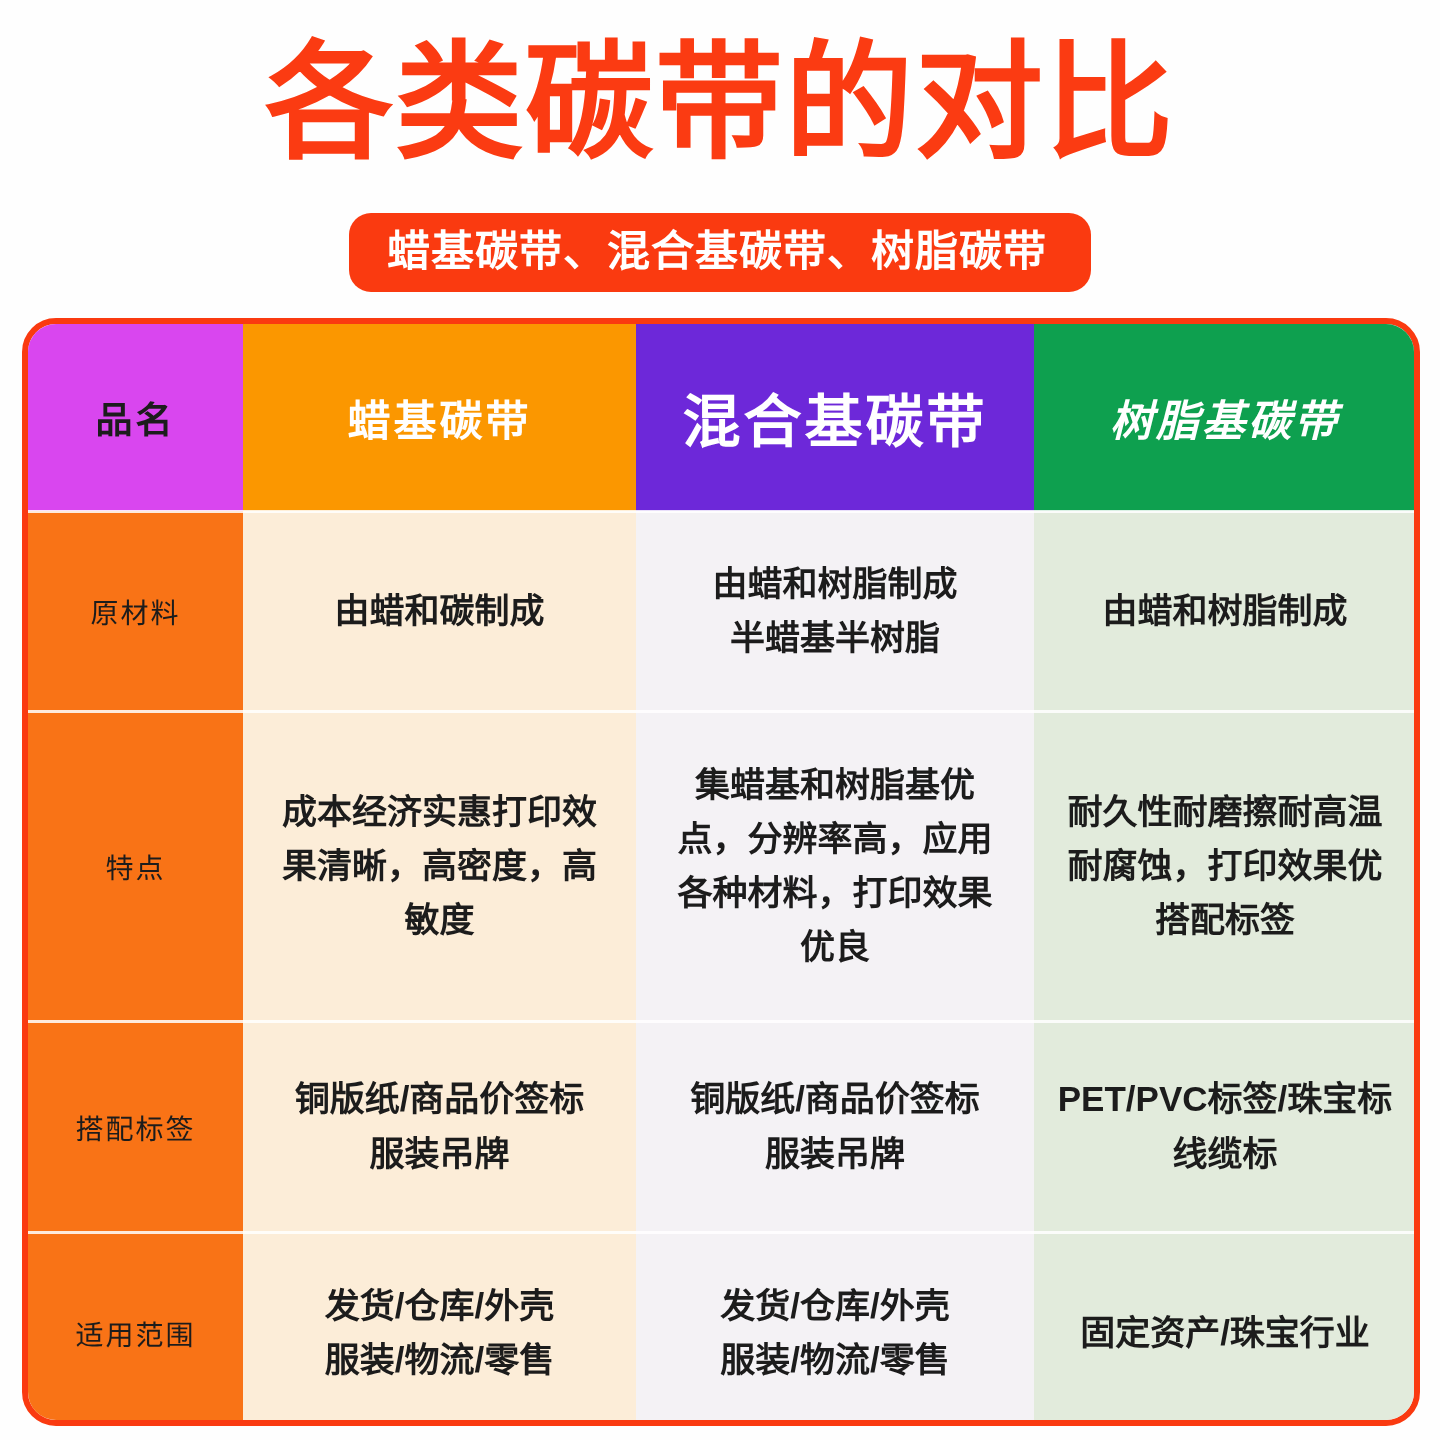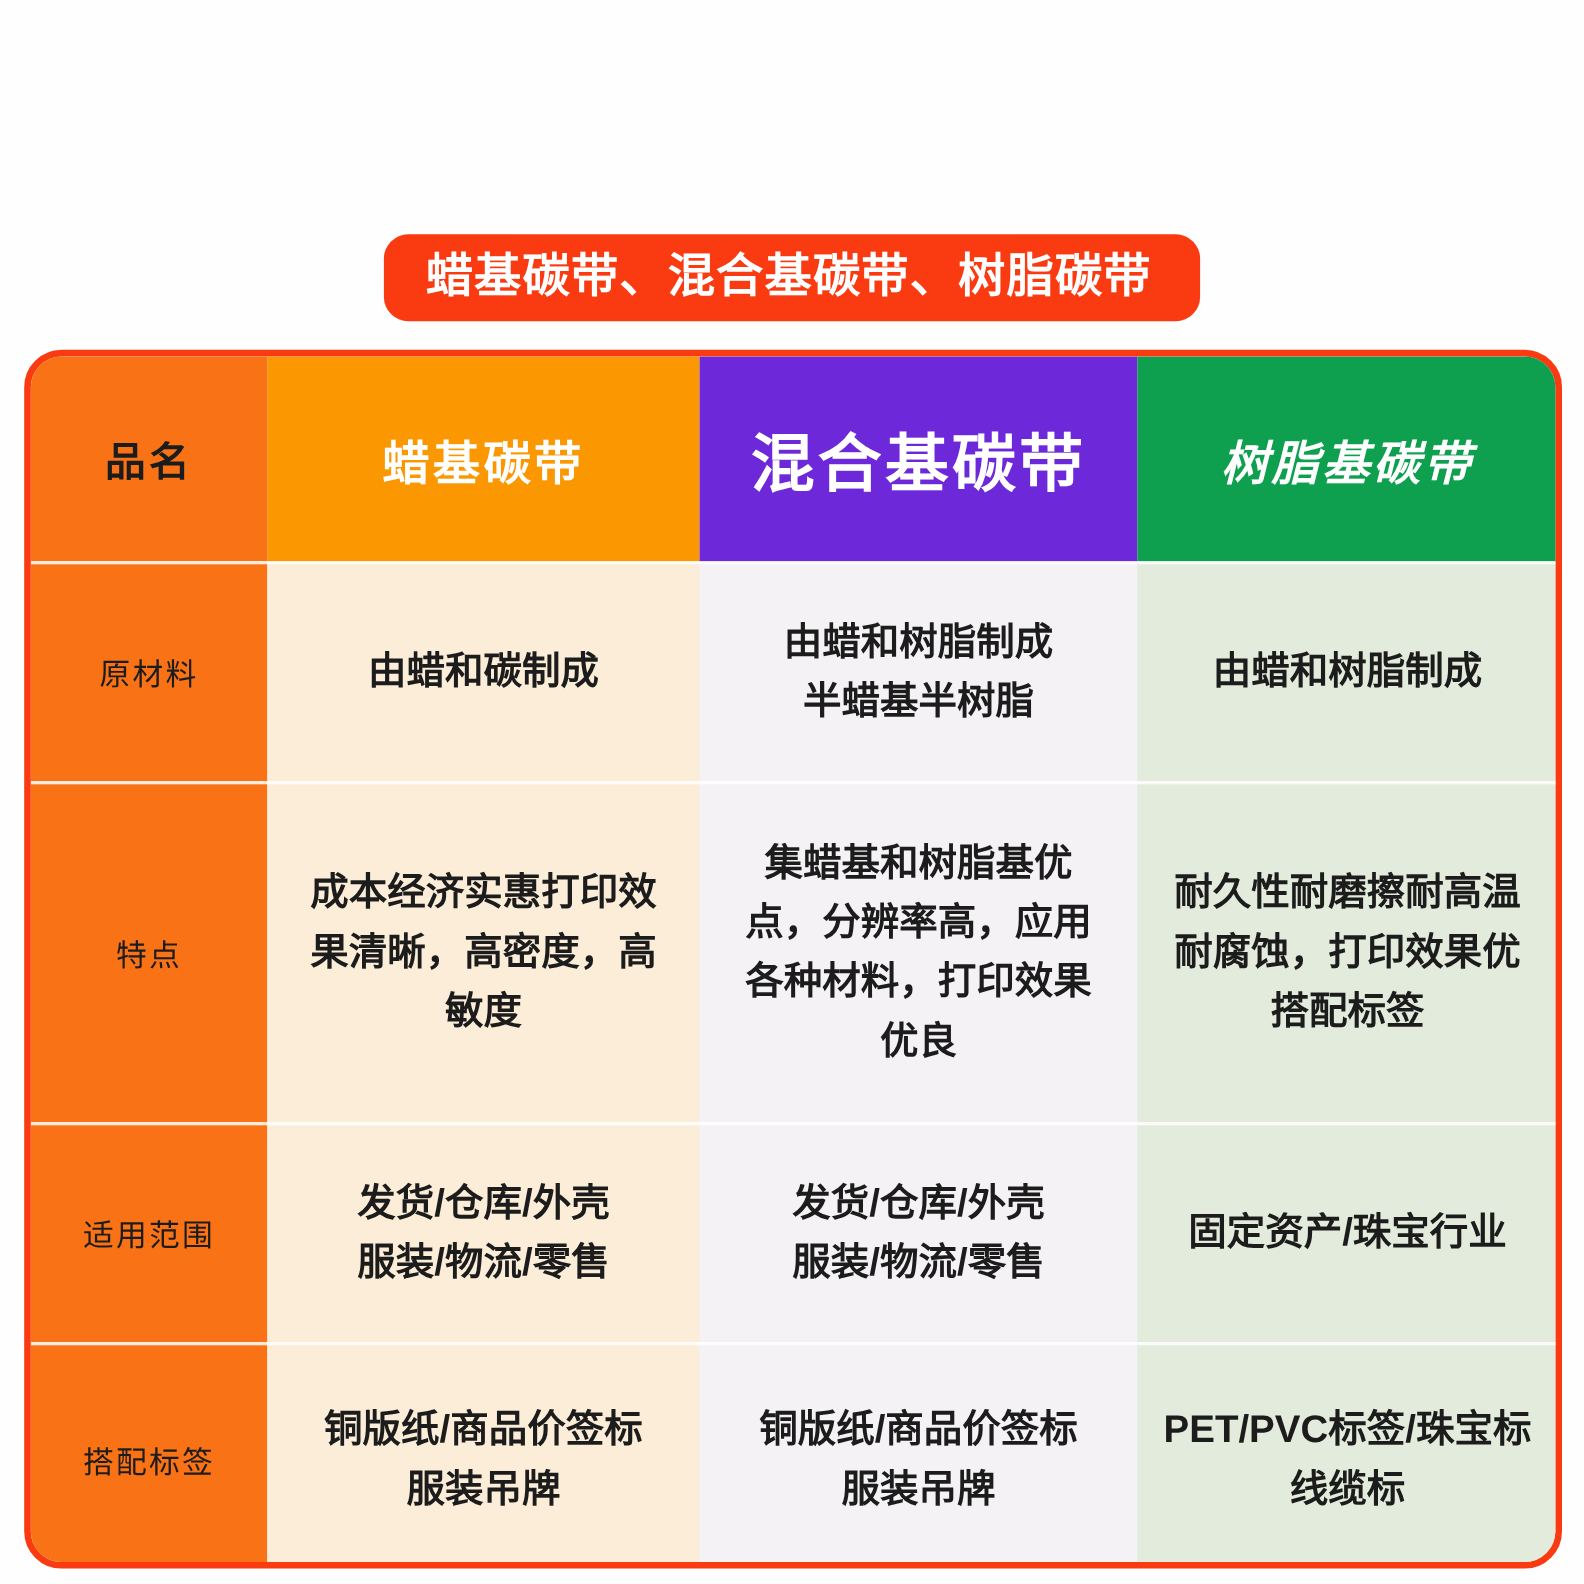--- a/index.html
+++ b/index.html
@@ -85,21 +85,21 @@
     text-align:center;
     vertical-align:middle;
     padding:6px 10px;
     border:0;
   }
 
   
   tr.head td { height:187px; }
 
   td.h-name {
-    background:#f97316;
+    background:#d946ef;
     color:#1c1c1c;
     font-size:37px;
     font-weight:700;
     letter-spacing:3px;
   }
   td.h-wax {
     background:#fb9700;
     color:#ffffff;
     font-size:43px;
     font-weight:900;
@@ -161,20 +161,21 @@
   tr.r-label    td { height:211px; }
 
   .cell-lines { display:block; }
   .cell-lines span { display:block; }
 </style>
 </head>
 <body>
 
 <div class="page">
 
+  <div class="title">各类碳带的对比</div>
 
   <div class="subtitle-wrap">
     <div class="subtitle-badge">蜡基碳带、混合基碳带、树脂碳带</div>
   </div>
 
   <div class="table-frame">
     <table class="tbl">
       <colgroup>
         <col class="c0">
           <col class="c1">
@@ -227,58 +228,58 @@
               </span>
             </td>
           <td class="b-resin">
               <span class="cell-lines">
                 <span>耐久性耐磨擦耐高温</span>
                 <span>耐腐蚀，打印效果优</span>
                 <span>搭配标签</span>
               </span>
             </td>
         </tr>
+        <tr class="body-row r-label">
+          <td class="b-label">搭配标签</td>
+          <td class="b-wax">
+              <span class="cell-lines">
+                <span>铜版纸/商品价签标</span>
+                <span>服装吊牌</span>
+              </span>
+            </td>
+          <td class="b-mix">
+              <span class="cell-lines">
+                <span>铜版纸/商品价签标</span>
+                <span>服装吊牌</span>
+              </span>
+            </td>
+          <td class="b-resin">
+              <span class="cell-lines">
+                <span>PET/PVC标签/珠宝标</span>
+                <span>线缆标</span>
+              </span>
+            </td>
+        </tr>
         <tr class="body-row r-scope">
           <td class="b-label">适用范围</td>
           <td class="b-wax">
               <span class="cell-lines">
                 <span>发货/仓库/外壳</span>
                 <span>服装/物流/零售</span>
               </span>
             </td>
           <td class="b-mix">
               <span class="cell-lines">
                 <span>发货/仓库/外壳</span>
                 <span>服装/物流/零售</span>
               </span>
             </td>
           <td class="b-resin">
               <span class="cell-lines">
                 <span>固定资产/珠宝行业</span>
-              </span>
-            </td>
-        </tr>
-        <tr class="body-row r-label">
-          <td class="b-label">搭配标签</td>
-          <td class="b-wax">
-              <span class="cell-lines">
-                <span>铜版纸/商品价签标</span>
-                <span>服装吊牌</span>
-              </span>
-            </td>
-          <td class="b-mix">
-              <span class="cell-lines">
-                <span>铜版纸/商品价签标</span>
-                <span>服装吊牌</span>
-              </span>
-            </td>
-          <td class="b-resin">
-              <span class="cell-lines">
-                <span>PET/PVC标签/珠宝标</span>
-                <span>线缆标</span>
               </span>
             </td>
         </tr>
       </tbody>
     </table>
   </div>
 
 </div>
 
 </body></html>

